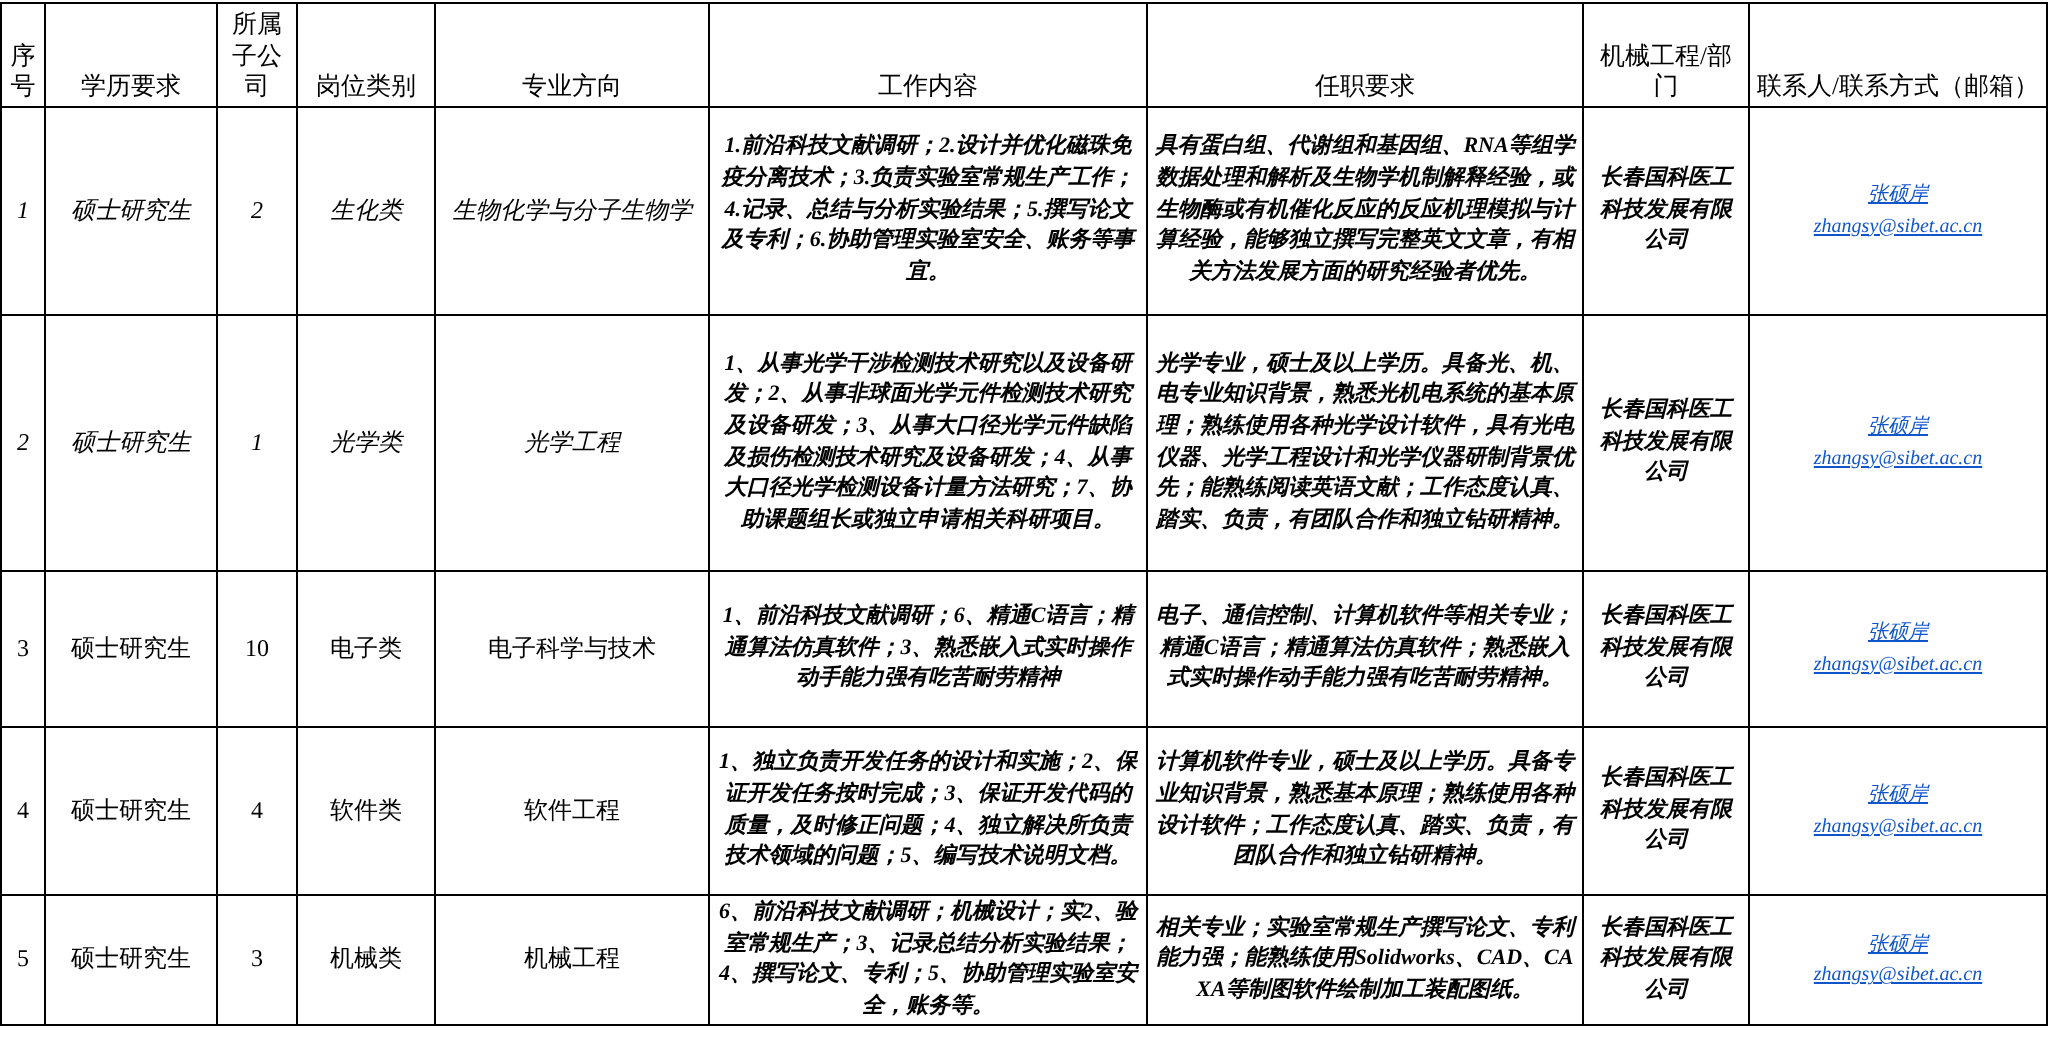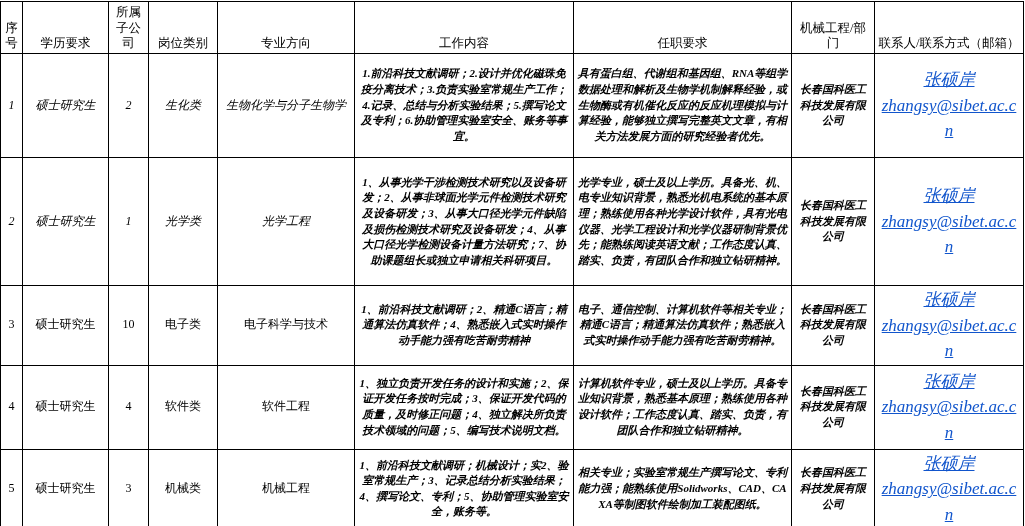--- a/index.html
+++ b/index.html
@@ -39,21 +39,21 @@
   td.small {
     font-size: 11px;
     line-height: 1.42;
   }
   .italic { font-style: italic; font-weight: bold; }
   tr.r-italic td.plain { font-style: italic; }
   a.link {
     color: var(--link-color, #1155CC);
     font-style: italic;
     text-decoration: underline;
-    font-size: 17px;
+    font-size: 10px;
     line-height: 1.5;
     word-break: break-all;
   }
 </style>
 </head>
 <body style="background: rgb(255, 255, 255);">
 
 <table class="recruit">
   <colgroup>
     <col style="width:22px">
@@ -107,21 +107,21 @@
         <a href="#" class="link">张硕岸</a><br>
         <a href="#" class="link">zhangsy@sibet.ac.cn</a>
       </td>
     </tr>
     <tr style="height:78px">
       <td class="plain">3</td>
       <td class="plain">硕士研究生</td>
       <td class="plain">10</td>
       <td class="plain">电子类</td>
       <td class="plain">电子科学与技术</td>
-      <td class="small italic">1、前沿科技文献调研；2、精通C语言；精通算法仿真软件；4、熟悉嵌入式实时操作动手能力强有吃苦耐劳精神</td>
+      <td class="small italic">1、前沿科技文献调研；6、精通C语言；精通算法仿真软件；3、熟悉嵌入式实时操作动手能力强有吃苦耐劳精神</td>
       <td class="small italic">电子、通信控制、计算机软件等相关专业；精通C语言；精通算法仿真软件；熟悉嵌入式实时操作动手能力强有吃苦耐劳精神。</td>
       <td class="small italic">长春国科医工科技发展有限公司</td>
       <td class="small">
         <a href="#" class="link">张硕岸</a><br>
         <a href="#" class="link">zhangsy@sibet.ac.cn</a>
       </td>
     </tr>
     <tr style="height:84px">
       <td class="plain">4</td>
       <td class="plain">硕士研究生</td>
@@ -135,21 +135,21 @@
         <a href="#" class="link">张硕岸</a><br>
         <a href="#" class="link">zhangsy@sibet.ac.cn</a>
       </td>
     </tr>
     <tr style="height:64px">
       <td class="plain">5</td>
       <td class="plain">硕士研究生</td>
       <td class="plain">3</td>
       <td class="plain">机械类</td>
       <td class="plain">机械工程</td>
-      <td class="small italic">1、前沿科技文献调研；机械设计；实2、验室常规生产；3、记录总结分析实验结果；4、撰写论文、专利；5、协助管理实验室安全，账务等。</td>
+      <td class="small italic">6、前沿科技文献调研；机械设计；实2、验室常规生产；3、记录总结分析实验结果；4、撰写论文、专利；5、协助管理实验室安全，账务等。</td>
       <td class="small italic">相关专业；实验室常规生产撰写论文、专利能力强；能熟练使用Solidworks、CAD、CAXA等制图软件绘制加工装配图纸。</td>
       <td class="small italic">长春国科医工科技发展有限公司</td>
       <td class="small">
         <a href="#" class="link">张硕岸</a><br>
         <a href="#" class="link">zhangsy@sibet.ac.cn</a>
       </td>
     </tr>
   </tbody>
 </table>
 

